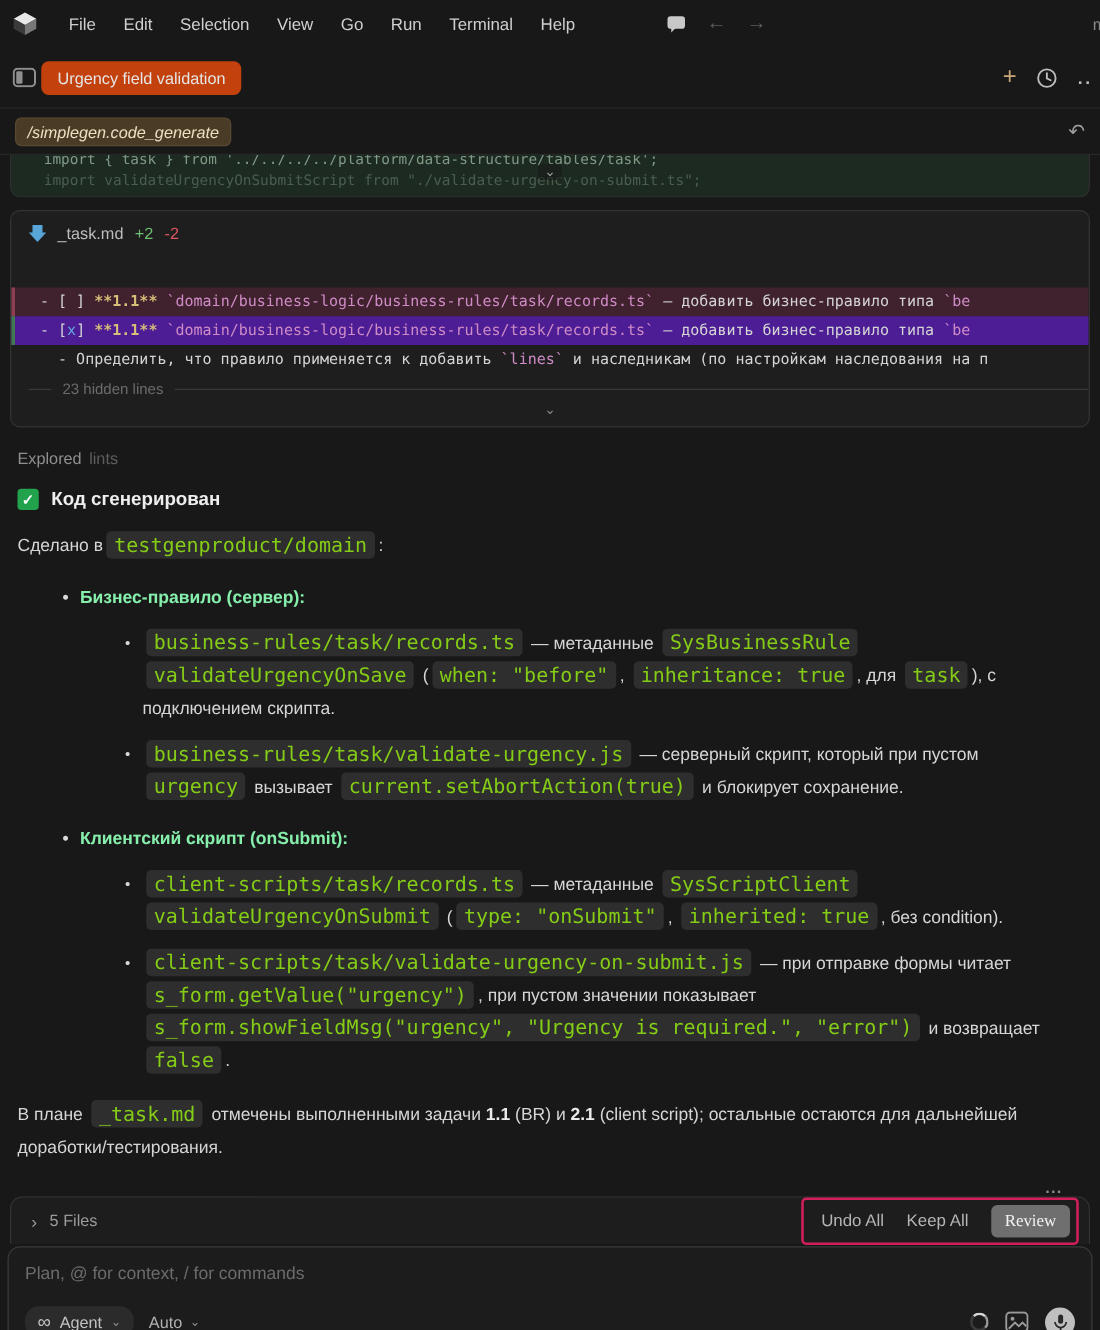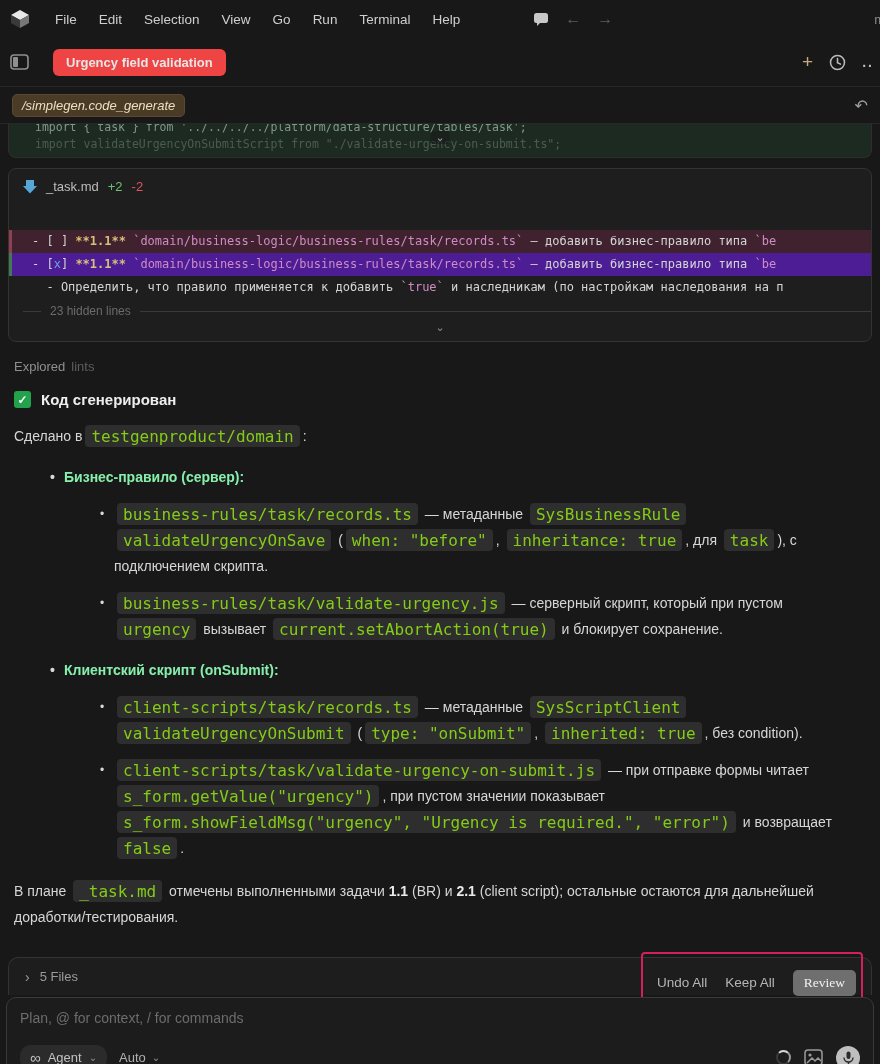--- a/index.html
+++ b/index.html
@@ -14,21 +14,21 @@
   }
   
   .titlebar { height: 38px; flex: 0 0 38px; display: flex; align-items: center; background: #181818; padding: 0 0 0 10px; overflow: hidden; }
   .logo { width: 20px; height: 20px; margin-right: 14px; }
   .menu-item { color: #cfcfcf; font-size: 13.5px; padding: 0 11px; cursor: default; }
   .titlebar-mid { display: flex; align-items: center; margin-left: 62px; gap: 16px; }
   .nav-arrow { color: #5e5e5e; font-size: 16px; }
   .titlebar-right { margin-left: auto; color: #8a8a8a; font-size: 13px; margin-right: -5px; }
   
   .chat-header { height: 48px; flex: 0 0 48px; display: flex; align-items: center; padding: 0 10px; }
-  .tab-pill { background: #ef4444; border-radius: 6px; padding: 6px 13px; font-size: 13px; font-weight: 700; color: #e6e6e6; margin-left: 24px; }
+  .tab-pill { background: #c2410c; border-radius: 6px; padding: 6px 13px; font-size: 13px; font-weight: 400; color: #e6e6e6; margin-left: 4px; }
   .chat-header-right { margin-left: auto; display: flex; align-items: center; gap: 16px; color: #bdbdbd; overflow: hidden; margin-right: -4px;}
   .plus-glyph { font-size: 19px; font-weight: 400; color: #c9a97c; }
   .dots-partial { color: #bdbdbd; letter-spacing: 2px; font-weight: 700; }
   
   .command-row { height: 38px; flex: 0 0 38px; display: flex; align-items: center; padding: 0 12px; border-top: 1px solid #272727; border-bottom: 1px solid #272727; }
   .command-pill { background: #4a3b26; border: 1px solid #5a4930; color: #ecdfc2; font-size: 13px; padding: 3px 9px; border-radius: 5px; font-style: italic; }
   .undo-glyph { margin-left: auto; color: #9d9d9d; font-size: 16px; }
   
   .scrolled-card { margin: 0 8px; height: 34px; flex: 0 0 34px; border: 1px solid #2e2e2e; border-top: none; border-radius: 0 0 8px 8px; overflow: hidden; position: relative; background: #1d2a21; }
   .scrolled-inner { margin-top: -5px; }
@@ -68,21 +68,21 @@
   .item-l1::before { content: "•"; position: absolute; left: 36px; color: #d9d9d9; }
   .item-l2 { position: relative; padding-left: 100px; padding-right: 2px; margin-top: 11px; font-weight: 400; }
   .item-l2::before { content: "•"; position: absolute; left: 86px; top: 0; color: #d9d9d9; font-size: 12px; }
   .closing { margin-top: 17px; padding-right: 16px; }
   .msg-more { text-align: right; margin: 12px 16px 0 0; color: #8a8a8a; font-weight: 700; letter-spacing: 1px; font-size: 13px; }
   .grow-spacer { flex: 1 1 auto; }
   
   .files-bar { margin: 0 8px; flex: 0 0 38px; height: 38px; border: 1px solid #333; border-bottom: none; border-radius: 10px 10px 0 0; background: #1d1d1d; display: flex; align-items: center; padding: 0 8px 0 16px; }
   .files-left { display: flex; align-items: center; gap: 10px; color: #9a9a9a; font-size: 13px; }
   .files-chev { font-size: 14px; color: #9a9a9a; }
-  .review-highlight { margin-left: auto; border: 2px solid #d41f5f; border-radius: 4px; display: flex; align-items: center; gap: 18px; padding: 16px 5px 4px 14px; }
+  .review-highlight { margin-left: auto; border: 2px solid #d41f5f; border-radius: 4px; display: flex; align-items: center; gap: 18px; padding: 4px 5px 4px 14px; }
   .ghost-btn { color: #b5b5b5; font-size: 13.5px; background: none; border: none; font-family: inherit; }
   .review-btn { background: #6f6f6f; color: #f2f2f2; font-size: 13.5px; border: none; border-radius: 5px; padding: 5px 11px; font-family: Liberation Serif, serif; }
   
   .input-panel { margin: 2px 6px 0; flex: 0 0 84px; border: 1px solid #3a3a3a; border-radius: 10px; background: #1c1c1c; padding: 12px 13px 10px; display: flex; flex-direction: column; justify-content: space-between; }
   .placeholder { color: #6c6c6c; font-size: 14px; }
   .input-bottom { display: flex; align-items: center; gap: 12px; }
   .agent-pill { display: flex; align-items: center; gap: 7px; background: #2b2b2b; border-radius: 11px; padding: 4px 10px; color: #c2c2c2; font-size: 13px; }
   .inf { font-size: 15px; }
   .chev-sm { font-size: 10px; color: #8f8f8f; }
   .auto-sel { display: flex; align-items: center; gap: 6px; color: #b0b0b0; font-size: 13px; }
@@ -158,21 +158,21 @@
     <svg width="14" height="15" viewBox="0 0 14 15">
       <polygon points="3,1 11,1 11,7 14,7 7,14.5 0,7 3,7" fill="#58a6d8"></polygon>
     </svg>
     <span class="diff-file">_task.md</span>
     <span class="diff-add">+2</span>
     <span class="diff-del">-2</span>
   </div>
   <div class="diff-body">
     <div class="diff-line diff-removed"><span>- [ ] </span><span class="seg-yellow">**1.1**</span><span> </span><span class="seg-pink">`domain/business-logic/business-rules/task/records.ts`</span><span> — добавить бизнес-правило типа </span><span class="seg-pink">`be</span></div>
     <div class="diff-line diff-added"><span>- [</span><span class="seg-blue">x</span><span>] </span><span class="seg-yellow">**1.1**</span><span> </span><span class="seg-pink">`domain/business-logic/business-rules/task/records.ts`</span><span> — добавить бизнес-правило типа </span><span class="seg-pink">`be</span></div>
-    <div class="diff-line"><span>  - Определить, что правило применяется к добавить </span><span class="seg-pink">`true`</span><span> и наследникам (по настройкам наследования на п</span></div>
+    <div class="diff-line"><span>  - Определить, что правило применяется к добавить </span><span class="seg-pink">`lines`</span><span> и наследникам (по настройкам наследования на п</span></div>
     <div class="hidden-row">
       <span class="dash"></span>
       <span>23 hidden lines</span>
       <span class="rule"></span>
     </div>
     <div class="fold-chev">⌄</div>
   </div>
 </div>
 
 <div class="content">

